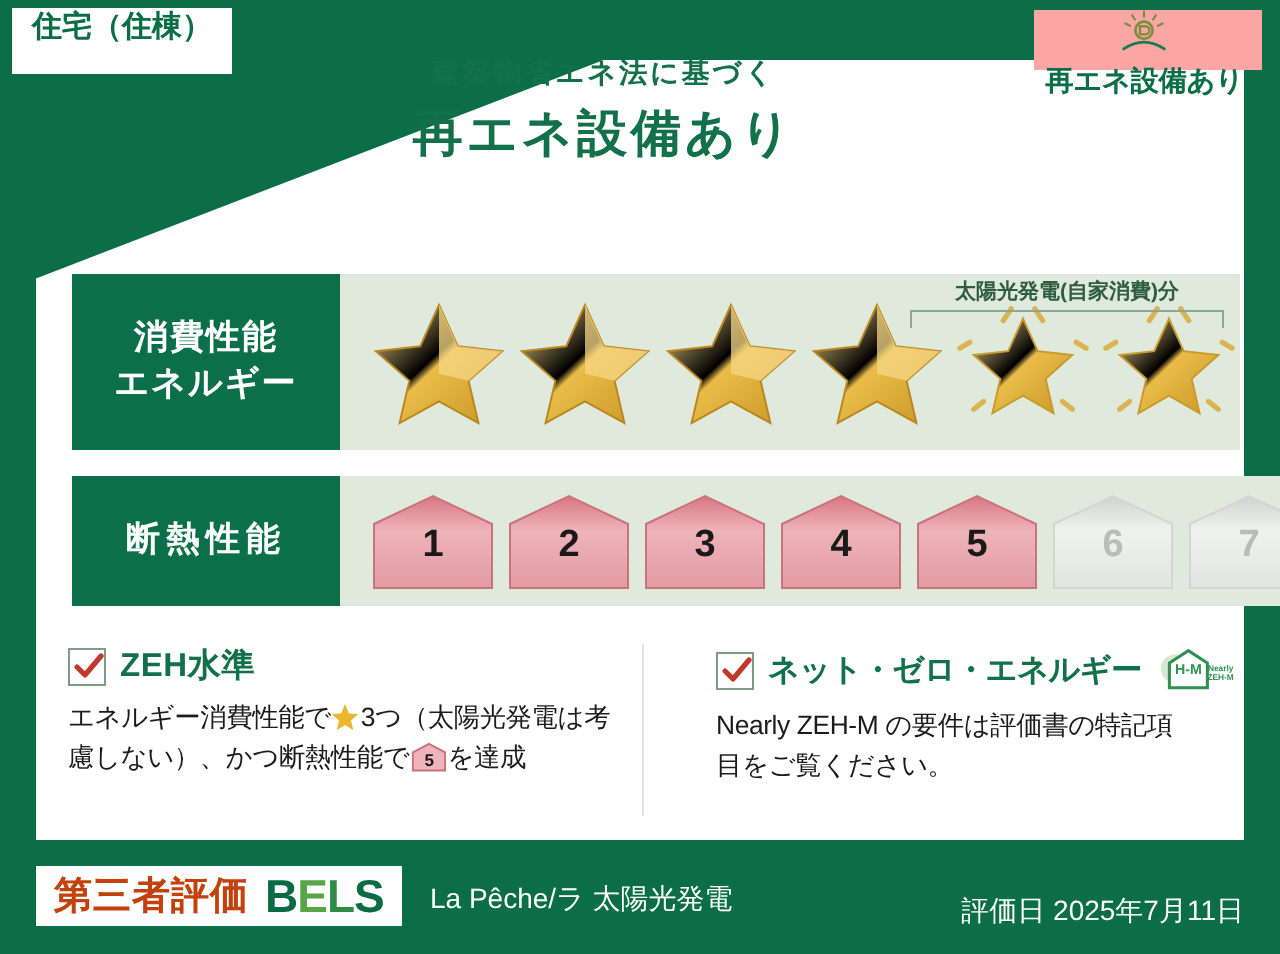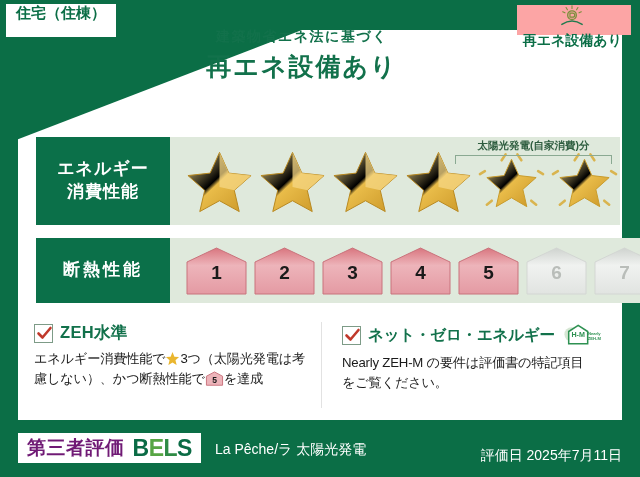--- a/index.html
+++ b/index.html
@@ -135,21 +135,21 @@
   }
   .insul-badge.off .ib-num { color: #b9bdb9; }
 
   
   #info-cols {
     position: absolute; left: 34px; top: 322px;
     width: 574px; height: 86px; z-index: 4;
     display: flex;
   }
   .info-col { width: 50%; padding-right: 12px; position: relative; }
-  .info-col.right { padding-left: 20px; border-left: 1px solid #e2e2e2; }
+  .info-col.right { padding-left: 36px; border-left: 1px solid #e2e2e2; }
 
   .info-head {
     display: flex; align-items: center; gap: 7px; margin-bottom: 5px;
   }
   .check-box {
     width: 19px; height: 19px; flex: none;
     border: 1.3px solid #7d9b87; background: #fff;
     position: relative;
   }
   .check-box svg { position: absolute; left: 1px; top: 0px; width: 17px; height: 17px; }
@@ -172,21 +172,21 @@
 
   
   #footer { position: absolute; left: 0; bottom: 0; width: 640px; height: 57px; z-index: 5; }
 
   #bels-box {
     position: absolute; left: 18px; bottom: 14px;
     height: 30px; background: #ffffff;
     display: flex; align-items: center; padding: 0 9px;
   }
   #bels-jp {
-    font-size: 19px; font-weight: bold; color: #701a75; letter-spacing: 0.5px;
+    font-size: 19px; font-weight: bold; color: #c2410c; letter-spacing: 0.5px;
   }
   #bels-logo {
     font-size: 23px; font-weight: bold; margin-left: 8px;
     letter-spacing: -0.5px; font-family: "Liberation Sans", sans-serif;
   }
   #bels-logo .b1 { color: #0a6b45; }
   #bels-logo .b2 { color: #57a544; }
   #bels-logo .b3 { color: #2f8b45; }
   #bels-logo .b4 { color: #0a6b45; }
 
@@ -231,22 +231,22 @@
     <span class="rb-text">再エネ設備あり</span>
   </div>
 
   <div id="title-block">
     <div id="title-sub">建築物省エネ法に基づく</div>
     <div id="title-main">再エネ設備あり</div>
   </div>
 
   <div class="rating-row" id="row-energy">
     <div class="row-label">
+      <span>消費性能</span>
       <span>エネルギー</span>
-      <span>消費性能</span>
     </div>
     <div class="row-body">
       <div id="stars-wrap">
 
         <div class="star-slot">
           <svg viewBox="0 0 72 68">
             <defs>
               <linearGradient id="gA" x1="0" y1="0" x2="1" y2="1">
                 <stop offset="0%" stop-color="#f7dc8a"></stop>
                   <stop offset="45%" stop-color="#edc košt"></stop>

